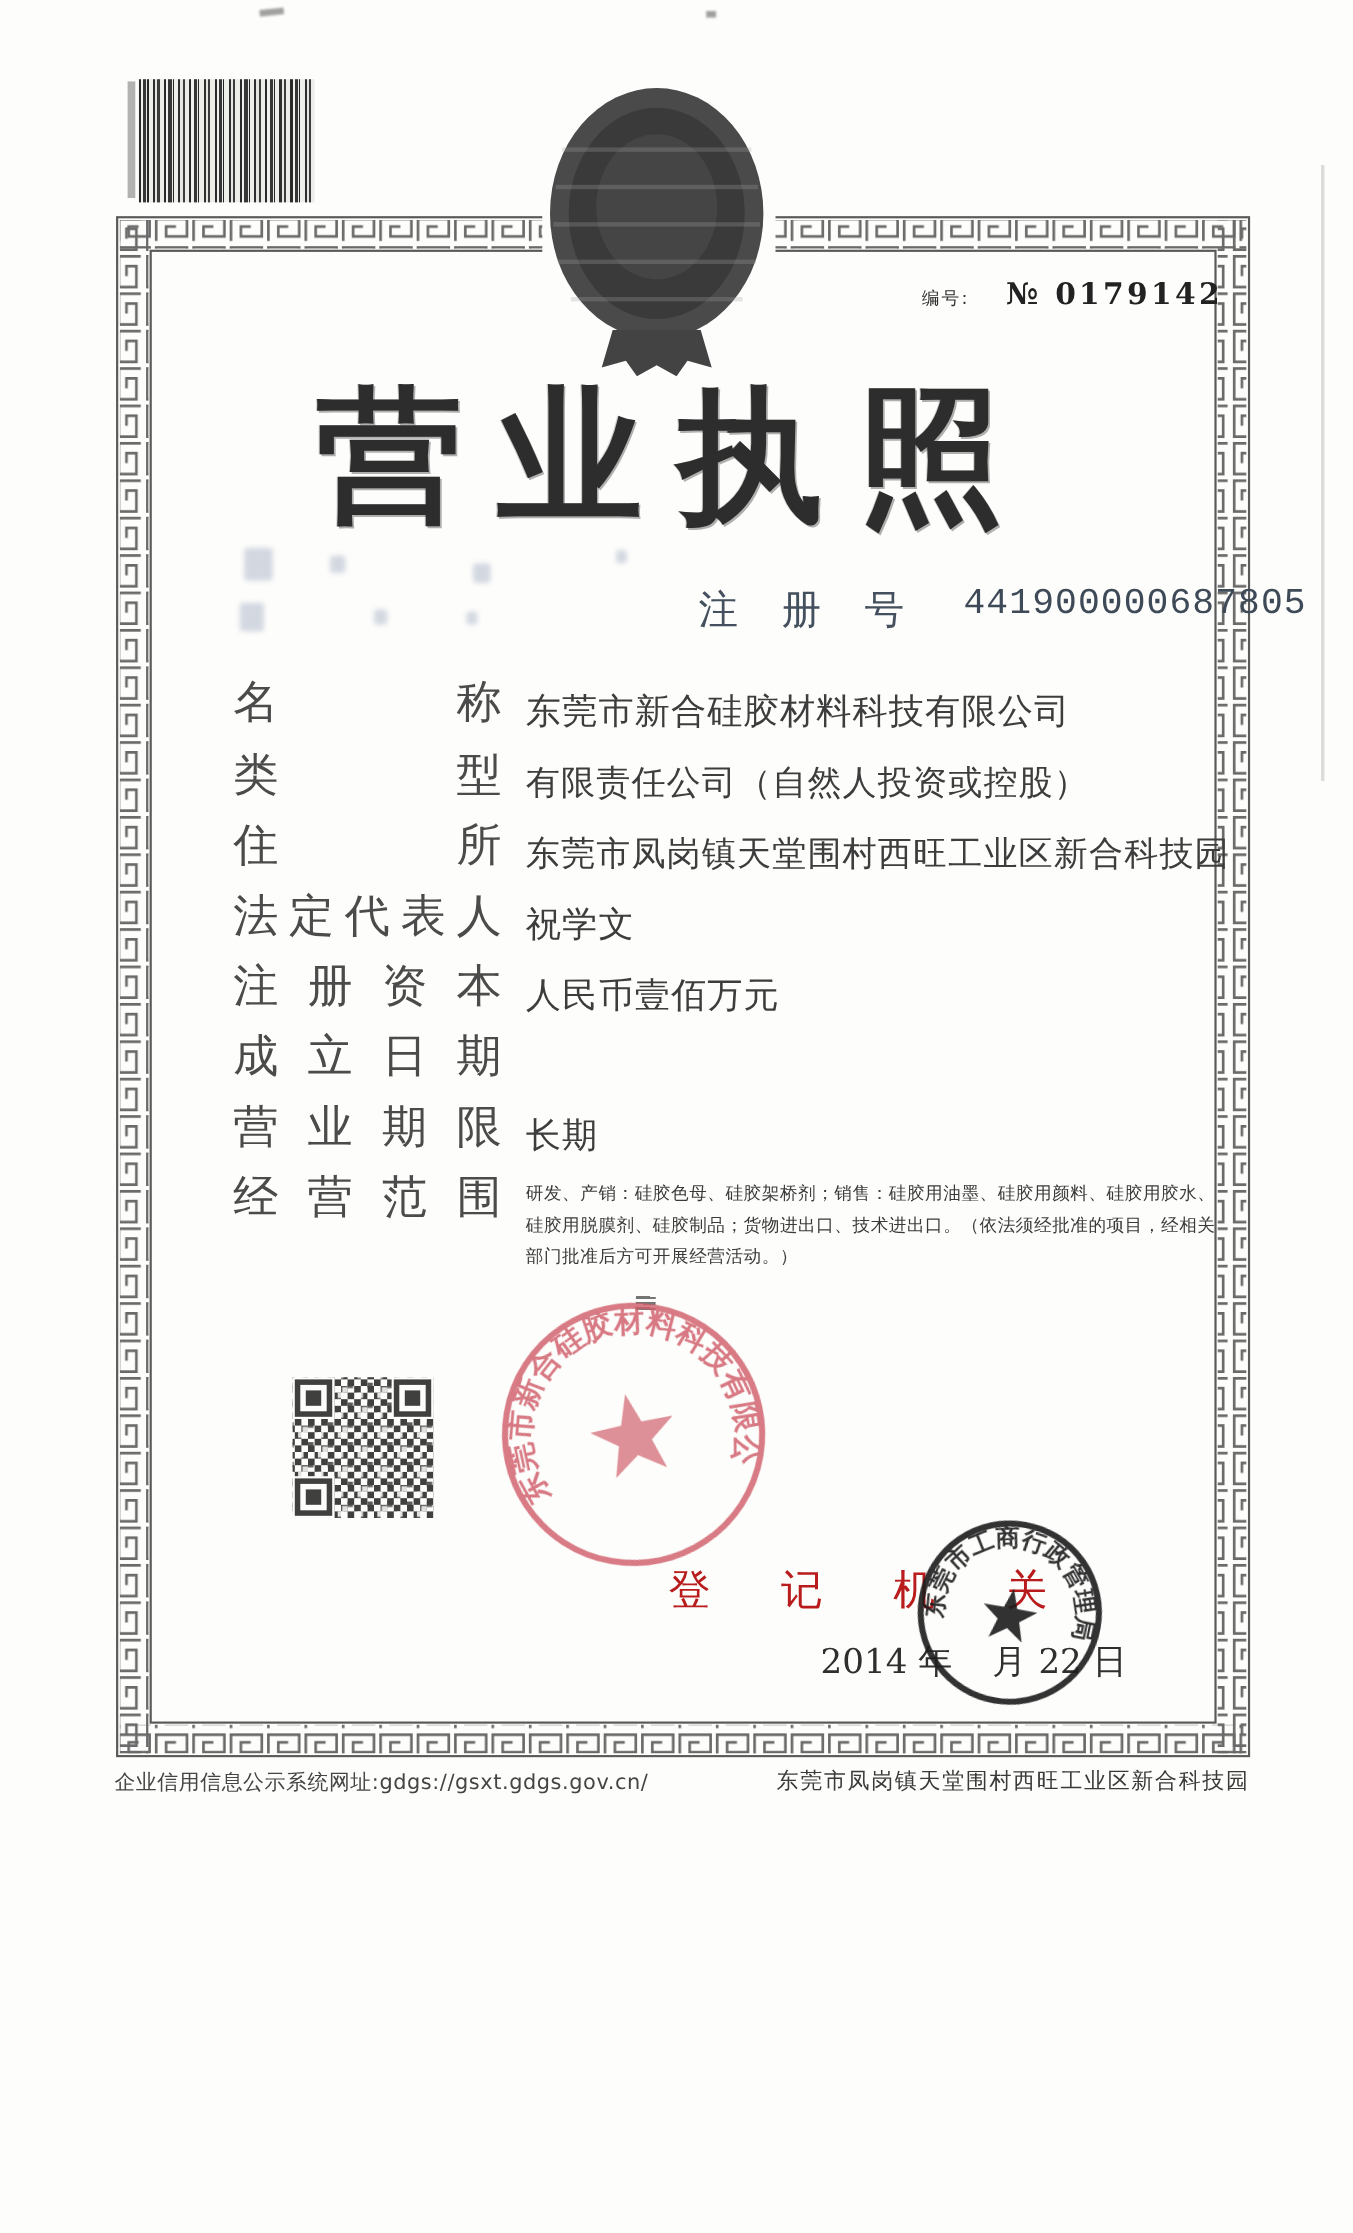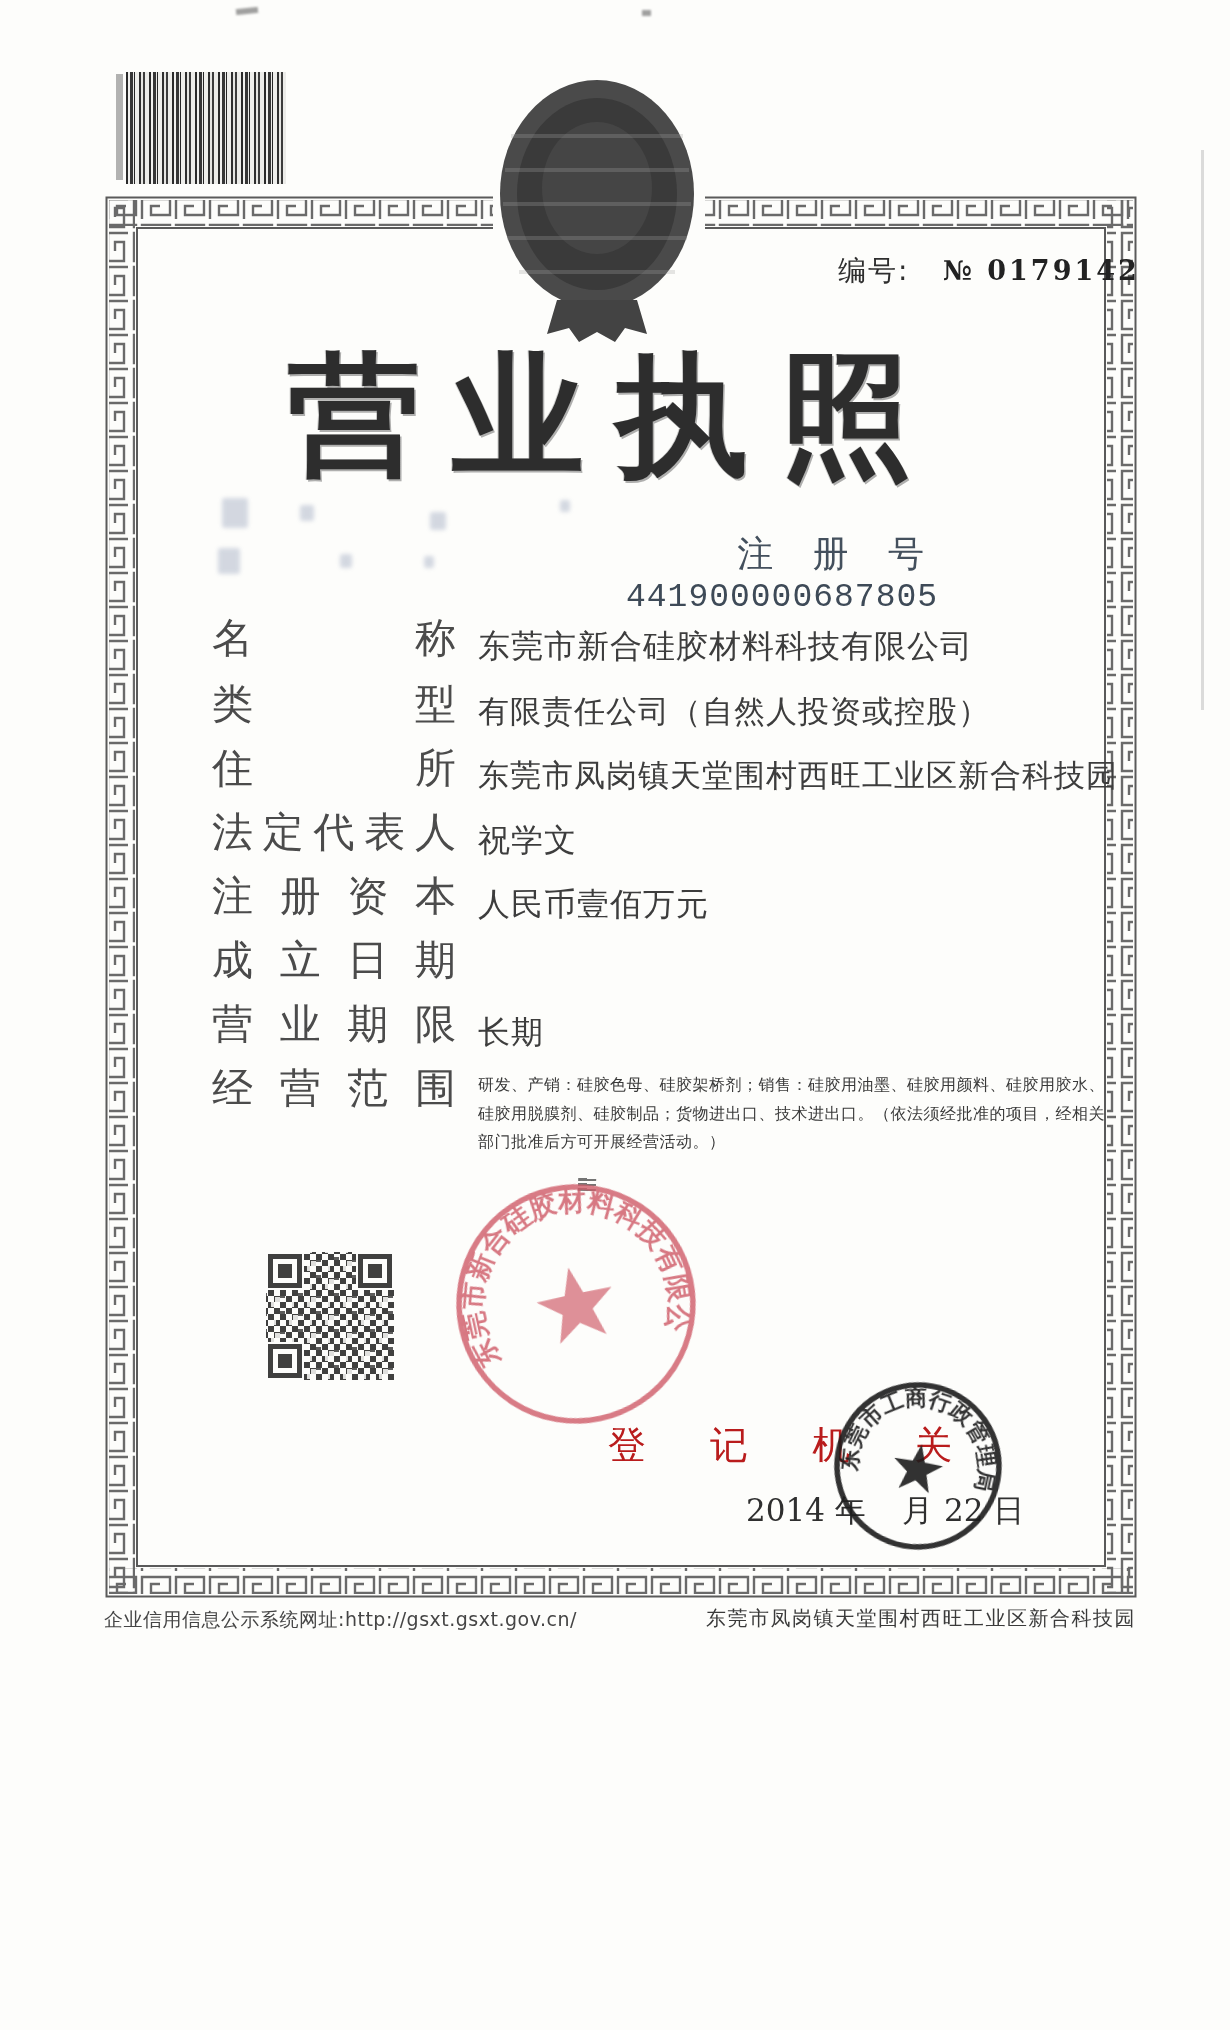--- a/index.html
+++ b/index.html
@@ -18,30 +18,30 @@
         #101010 8px 9px,#f3f3f0 9px 13px,#1b1b1b 13px 15px,#e9e9e6 15px 17px,#2a2a2a 17px 19px,#f1f1ee 19px 23px);
     filter:blur(.45px) contrast(.95);}
   .barcode::before{content:"";position:absolute;left:-10px;top:2px;width:7px;height:106px;background:#8a8a8a;opacity:.7;}
 
   
   .frame{position:absolute;left:105px;top:196px;}
   .emblem{position:absolute;left:497px;top:76px;filter:blur(.5px) contrast(1.03);}
 
   
   .serial{position:absolute;left:838px;top:252px;white-space:nowrap;}
-  .serial .lbl{font-size:28px;color:#2e2e2e;letter-spacing:2px;}
+  .serial .lbl{font-size:16px;color:#2e2e2e;letter-spacing:2px;}
   .serial .no{font-family:"DejaVu Serif",serif;font-weight:bold;font-size:27px;color:#222;letter-spacing:3px;margin-left:28px;}
 
   
   .title-row{position:absolute;left:288px;top:342px;width:624px;display:flex;justify-content:space-between;
     font-size:132px;line-height:1.12;font-weight:bold;color:#2d2d2d;
     text-shadow:1.5px 1.5px 0 rgba(80,80,80,.45), -1px 0 0 rgba(90,90,90,.3);}
 
   
-  .regline{position:absolute;left:586px;top:530px;display:flex;align-items:flex-end;color:#44505d;white-space:nowrap;flex-direction:column;}
+  .regline{position:absolute;left:635px;top:530px;display:flex;align-items:flex-start;color:#44505d;white-space:nowrap;}
   .regline .rl{font-size:36px;letter-spacing:14px;}
   .regline .rn{font-family:Liberation Mono, monospace;font-size:33px;letter-spacing:1px;margin-left:40px;color:#3e4a57;}
 
   
   .field-row{position:absolute;left:212px;width:880px;}
   .field-label{display:flex;justify-content:space-between;width:244px;
     font-family:"DejaVu Serif",serif;font-size:41px;line-height:1.1;color:#4b4b4b;}
   .field-value{position:absolute;left:266px;top:9px;white-space:nowrap;font-size:32px;color:#3d3d3d;letter-spacing:1px;}
   .fv-small{font-size:31px;text-align:center;}
   .scope-value{white-space:normal;width:640px;font-size:16px;line-height:28.5px;letter-spacing:.5px;top:5px;color:#3a3a3a;}
@@ -255,16 +255,16 @@
     <defs>
       <path id="blkArc" d="M41 115.8 A61 61 0 1 1 159 115.8" fill="none"></path>
     </defs>
     <circle cx="100" cy="100" r="81" fill="none" stroke="#1d1d1d" stroke-width="5.5"></circle>
     <text font-size="22" font-weight="bold" fill="#1d1d1d" font-family="DejaVu Sans, sans-serif">
       <textPath href="#blkArc" startOffset="0">东莞市工商行政管理局</textPath>
     </text>
     <path d="M100,78 L106.1,95.6 L124.7,96 L109.9,107.2 L115.3,125 L100,114.4 L84.7,125 L90.1,107.2 L75.3,96 L93.9,95.6 Z" fill="#1d1d1d"></path>
   </svg>
 
-  <div class="footer-left">企业信用信息公示系统网址:http://gsxt.gsxt.gov.cn/</div>
+  <div class="footer-left">企业信用信息公示系统网址:gdgs://gsxt.gdgs.gov.cn/</div>
   <div class="footer-right">东莞市凤岗镇天堂围村西旺工业区新合科技园</div>
 
 </div>
 
 </body></html>

